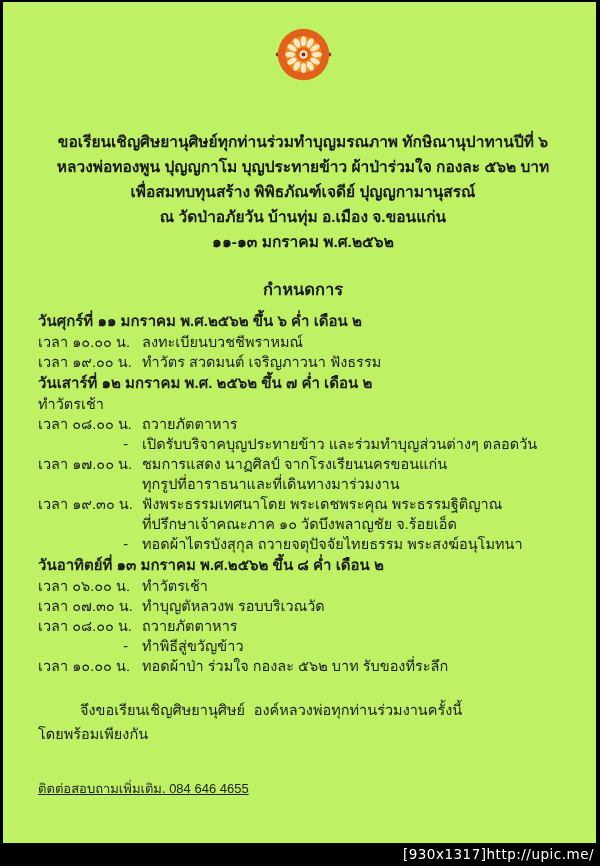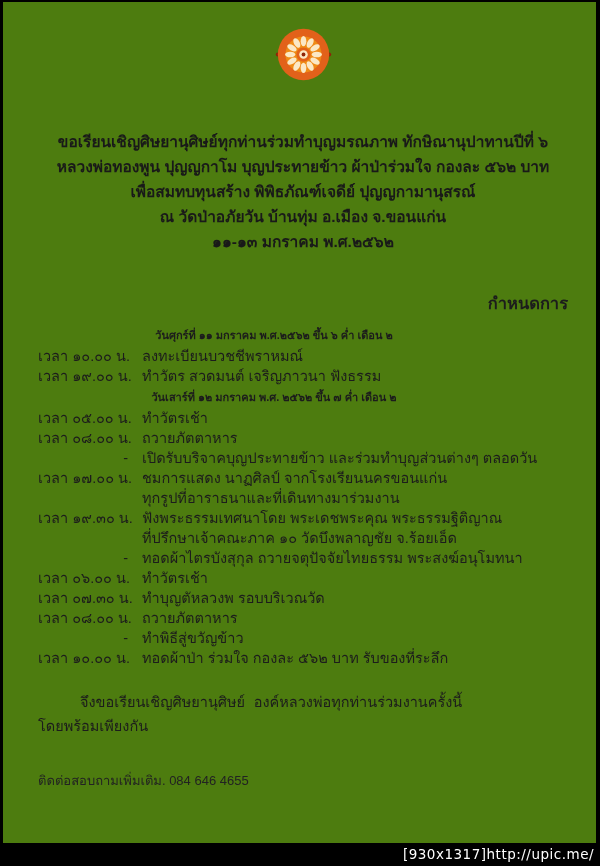--- a/index.html
+++ b/index.html
@@ -4,45 +4,45 @@
 <style>
   html,body{margin:0;padding:0;}
   body{
     width:600px;height:866px;position:relative;overflow:hidden;
     background:#000;
     font-family:"Liberation Sans","DejaVu Sans",sans-serif;
     -webkit-font-smoothing:antialiased;
   }
   .page{
     position:absolute;left:3px;top:2px;width:593px;height:841px;
-    background:#4d7c0f;color:#1c1c1c;
+    background:#bef264;color:#1c1c1c;
   }
   .content{padding:0 28px 0 35px;}
   .emblem{display:block;margin:24px auto 0 auto;}
   .header-block{
     margin-top:46px;text-align:center;font-weight:bold;
     font-size:15.5px;line-height:25px;color:#191919;
   }
   .header-block div{white-space:nowrap;}
   .section-title{
-    margin-top:36px;text-align:right;font-weight:bold;font-size:16.5px;
+    margin-top:22px;text-align:center;font-weight:bold;font-size:16.5px;
   }
   .schedule{margin-top:8px;font-size:14.5px;}
   .day-header{
-    font-weight:bold;font-size:11px;line-height:22px;
-    text-align:center;padding-right:58px;white-space:nowrap;
+    font-weight:bold;font-size:15px;line-height:22px;
+    text-align:left;padding-right:58px;white-space:nowrap;
   }
   .rows{}
   .row{display:flex;line-height:20px;}
   .cell-left{flex:0 0 104px;white-space:nowrap;}
   .cell-left.dash{text-align:right;padding-right:14px;box-sizing:border-box;}
   .cell-text{flex:1;white-space:nowrap;}
   .closing{margin-top:24px;font-size:14.5px;line-height:23px;}
   .closing .indent{text-indent:42px;font-family:Liberation Mono, monospace;}
-  .contact{margin-top:32px;font-size:13px;color:#222;}
+  .contact{margin-top:32px;font-size:13px;color:#222;text-decoration:underline;}
   .watermark-bar{
     position:absolute;left:0;right:0;bottom:0;height:23px;background:#000;
     color:#fff;font-size:13.5px;line-height:22px;text-align:right;
     padding-right:6px;box-sizing:border-box;
     font-family:"DejaVu Sans",sans-serif;letter-spacing:0.5px;
   }
 </style>
 </head>
 <body>
 
@@ -93,21 +93,20 @@
         </div>
         <div class="row">
           <span class="cell-left">เวลา  ๑๙.๐๐ น.</span>
           <span class="cell-text">ทำวัตร สวดมนต์ เจริญภาวนา ฟังธรรม</span>
         </div>
       </div>
 
       <div class="day-header">วันเสาร์ที่ ๑๒ มกราคม พ.ศ. ๒๕๖๒ ขึ้น ๗ ค่ำ เดือน ๒</div>
       <div class="rows">
         <div class="row">
-          <span class="cell-left">เวลา  ๐๕.๐๐ น.</span>
           <span class="cell-text">ทำวัตรเช้า</span>
         </div>
         <div class="row">
           <span class="cell-left">เวลา  ๐๘.๐๐ น.</span>
           <span class="cell-text">ถวายภัตตาหาร</span>
         </div>
         <div class="row">
           <span class="cell-left dash">-</span>
           <span class="cell-text">เปิดรับบริจาคบุญประทายข้าว และร่วมทำบุญส่วนต่างๆ ตลอดวัน</span>
         </div>
@@ -126,20 +125,21 @@
         <div class="row">
           <span class="cell-left"></span>
           <span class="cell-text">ที่ปรึกษาเจ้าคณะภาค ๑๐  วัดบึงพลาญชัย จ.ร้อยเอ็ด</span>
         </div>
         <div class="row">
           <span class="cell-left dash">-</span>
           <span class="cell-text">ทอดผ้าไตรบังสุกุล ถวายจตุปัจจัยไทยธรรม พระสงฆ์อนุโมทนา</span>
         </div>
       </div>
 
+      <div class="day-header">วันอาทิตย์ที่ ๑๓ มกราคม พ.ศ.๒๕๖๒ ขึ้น ๘ ค่ำ เดือน ๒</div>
       <div class="rows">
         <div class="row">
           <span class="cell-left">เวลา  ๐๖.๐๐ น.</span>
           <span class="cell-text">ทำวัตรเช้า</span>
         </div>
         <div class="row">
           <span class="cell-left">เวลา  ๐๗.๓๐ น.</span>
           <span class="cell-text">ทำบุญตัหลวงพ รอบบริเวณวัด</span>
         </div>
         <div class="row">

